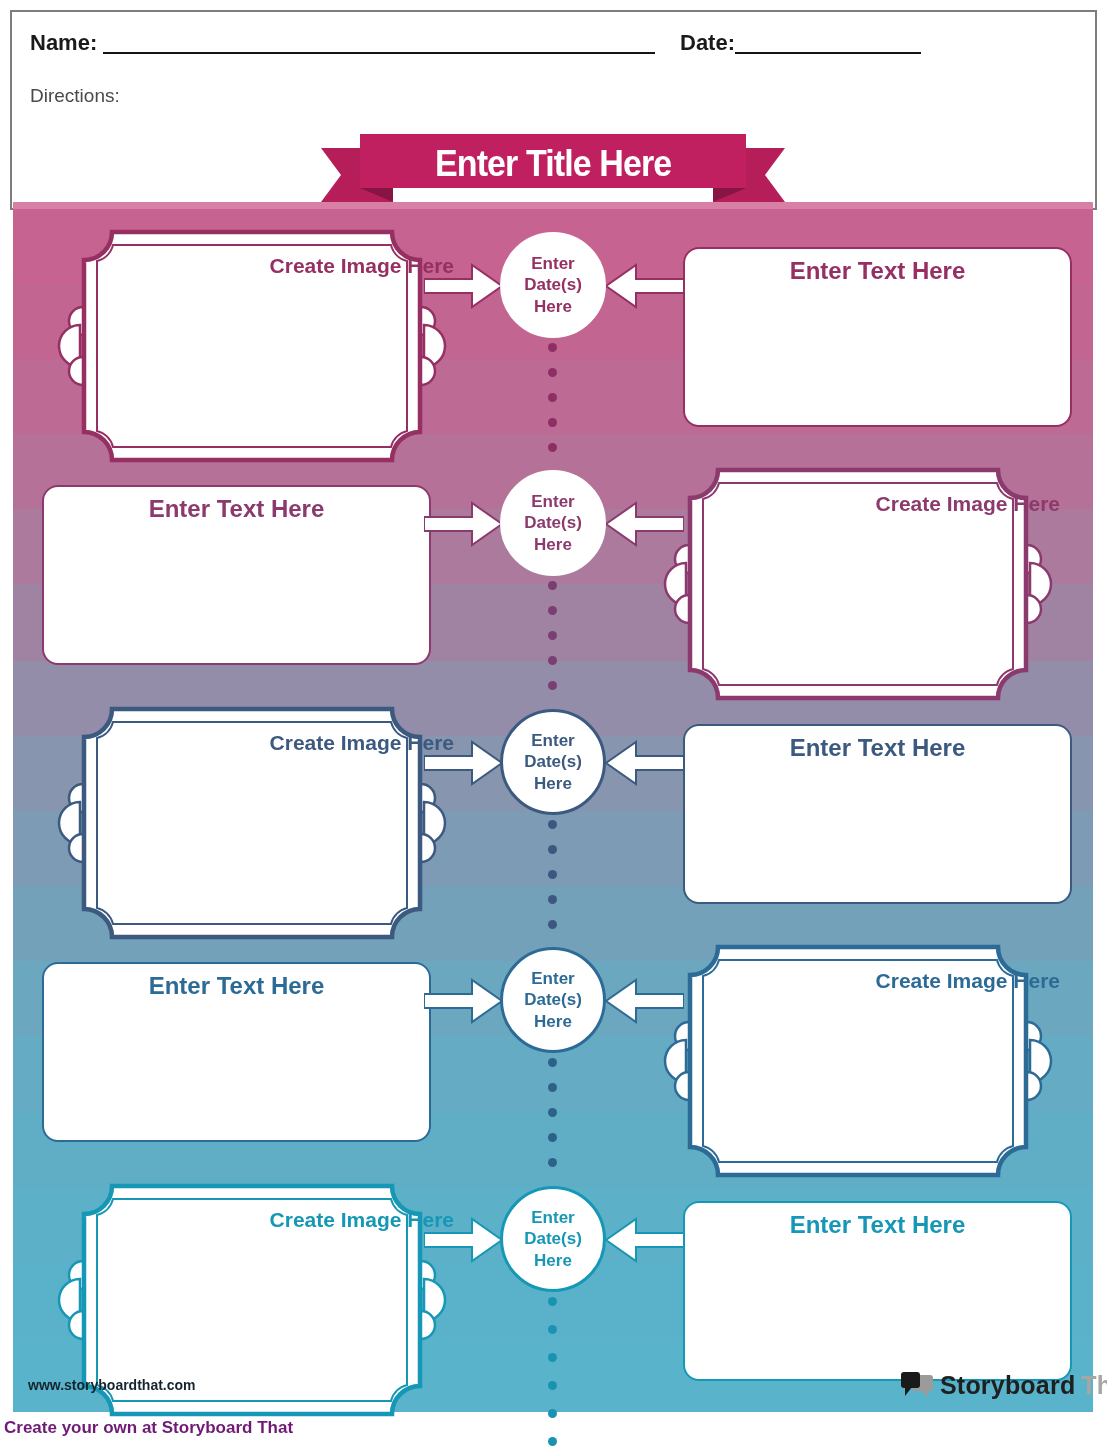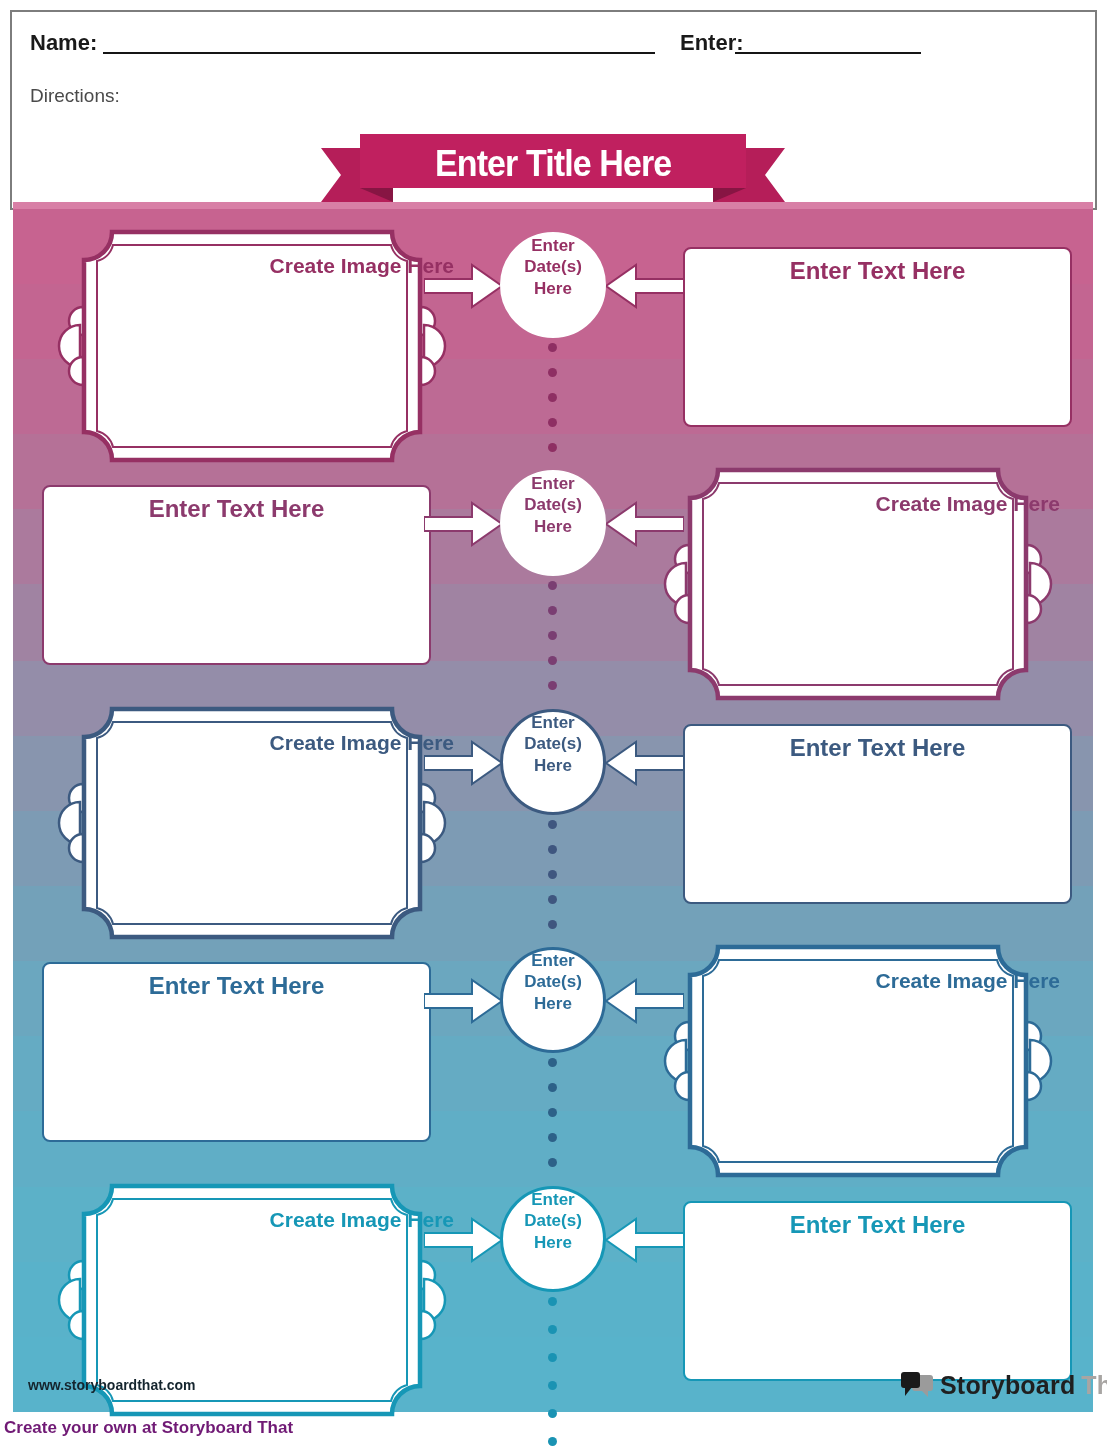--- a/index.html
+++ b/index.html
@@ -37,26 +37,26 @@
       #60aec6 75.1%,#60aec6 81.4%,
       #5cb1c8 81.4%,#5cb1c8 87.6%,
       #59b2ca 87.6%,#59b2ca 93.8%,
       #58b3cb 93.8%,#58b3cb 100%);}
 
   
   .ornate-frame{width:404px;height:244px;}
   .ornate-frame svg{width:404px;height:244px;display:block;color:var(--c);}
   .frame-label{position:absolute;left:0;top:30px;width:100%;text-align:right;
                font-size:21px;font-weight:bold;color:var(--c);}
-  .text-box{width:385px;height:176px;background:#fff;border:2px solid var(--c);border-radius:8px;}
+  .text-box{width:385px;height:176px;background:#fff;border:2px solid var(--c);border-radius:16px;}
   .box-label{position:absolute;left:0;top:8px;width:100%;text-align:center;
              font-size:24px;font-weight:bold;color:var(--c);}
   .date-circle{width:106px;height:106px;border-radius:50%;background:#fff;
                border:3px solid var(--cb);box-sizing:border-box;
-               display:flex;justify-content:center;}
+               display:flex;align-items:center;justify-content:center;}
   .circle-label{width:78px;text-align:center;font-size:17px;line-height:1.25;
                 font-weight:bold;color:var(--c);}
   .arrow{width:80px;height:56px;color:var(--c);}
   .arrow-point-left{transform:scaleX(-1);}
   .dots{display:flex;flex-direction:column;align-items:center;gap:16px;}
   .dots-last{gap:19px;}
   .dot{width:9px;height:9px;border-radius:50%;background:var(--dc);}
 
   
   #website-label{left:28px;top:1377px;font-size:14px;font-weight:bold;color:#15252e;text-align:right;}
@@ -80,21 +80,21 @@
       <path stroke-width="2.5" d="M 371,133 A 14 14 0 0 1 371,161 Z"></path>
       <path stroke-width="2" fill="none" d="M 63,21 H 341 A 22 22 0 0 0 357,37 V 207 A 22 22 0 0 0 341,223 H 63 A 22 22 0 0 0 47,207 V 37 A 22 22 0 0 0 63,21 Z"></path>
     </g>
     <polygon id="arrowShape" points="0,21 48,21 48,7 78,28 48,49 48,35 0,35" fill="#ffffff" stroke="currentColor" stroke-width="2"></polygon>
   </defs>
 </svg>
 
 <div class="abs" id="header-box"></div>
 <div class="abs" id="name-label" style="left:30px;top:30px">Name:</div>
 <div class="abs" id="name-line"></div>
-<div class="abs" id="date-label" style="left:680px;top:30px">Enter:</div>
+<div class="abs" id="date-label" style="left:680px;top:30px">Date:</div>
 <div class="abs" id="date-line"></div>
 <div class="abs" id="directions-label" style="left:30px;top:85px">Directions:</div>
 
 <svg class="abs" id="banner" viewBox="0 0 480 80">
   <polygon points="80,20 8,20 28,47 8,74 80,74" fill="#b51e59"></polygon>
   <polygon points="400,20 472,20 452,47 472,74 400,74" fill="#b51e59"></polygon>
   <polygon points="47,60 80,60 80,74" fill="#871543"></polygon>
   <polygon points="433,60 400,60 400,74" fill="#871543"></polygon>
   <rect x="47" y="6" width="386" height="54" fill="#c0205f"></rect>
   <text x="261" y="48" transform="scale(0.92,1)" text-anchor="middle" fill="#ffffff">Enter Title Here</text>

